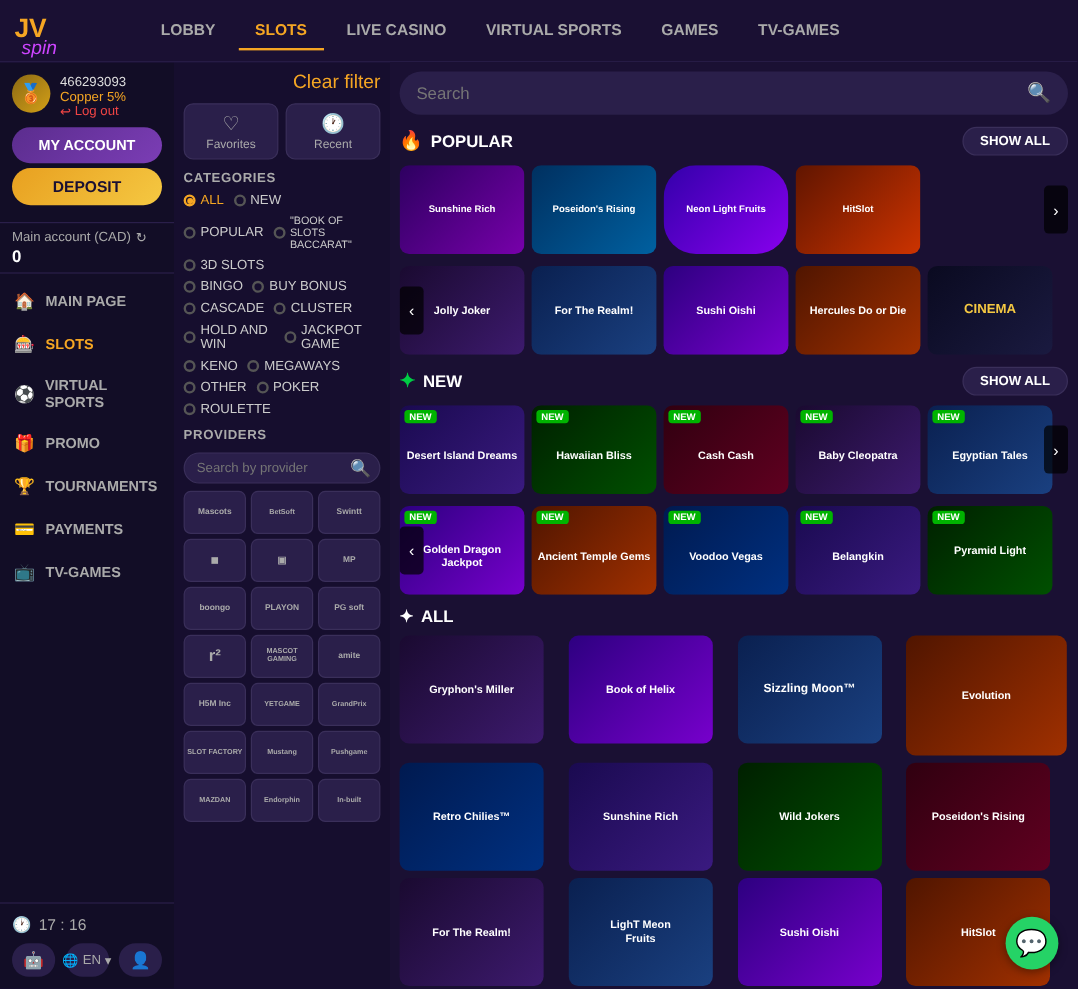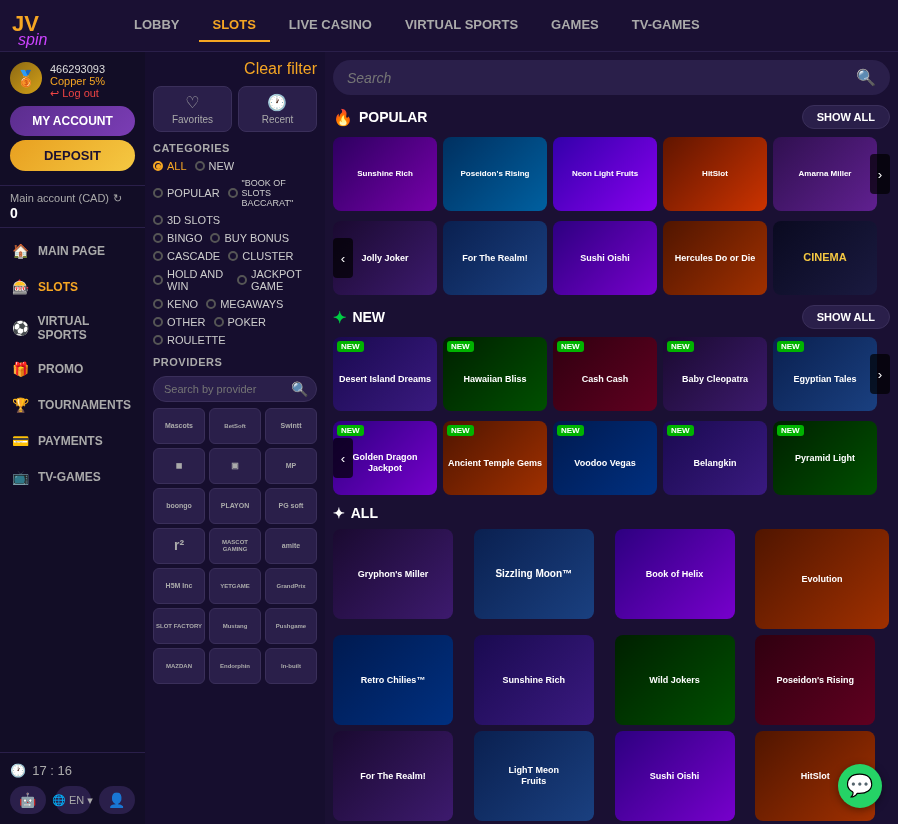--- a/index.html
+++ b/index.html
@@ -98,21 +98,21 @@
     ::-webkit-scrollbar { width: 4px; }
     ::-webkit-scrollbar-track { background: #1a1033; }
     ::-webkit-scrollbar-thumb { background: #3a2f5a; border-radius: 2px; }
 
     .flame-icon { color: #f5a623; font-size: 16px; }
     .new-star { color: #00cc44; font-size: 16px; }
 
     
     .game-popular-1 { background: radial-gradient(circle, #3d1a6e, #1a0a30); }
     .game-popular-2 { background: radial-gradient(circle, #1a4080, #0a2050); }
-    .game-popular-3 { background: radial-gradient(circle, #7700cc, #2d0080); }
+    .game-popular-3 { background: radial-gradient(circle, #7700cc, #2d0080); border-radius: 27px; }
     .game-popular-4 { background: radial-gradient(circle, #a03000, #501500); }
     .game-popular-5 { background: radial-gradient(circle, #003080, #001a50); }
 
     .row-wrapper { position: relative; }
   </style>
 </head>
 <body>
 
 <div class="top-nav">
   <div class="logo">
@@ -354,21 +354,21 @@
       </div>
       <div class="provider-tile">
         <div class="provider-logo" style="font-size:6px;">In-built</div>
       </div>
     </div>
   </div>
 
   <div class="main-content">
 
     <div class="search-bar">
-      <input type="text" style="flex: 1 1 0%; background: none; border: none; color: #bef264; font-size: 14px; outline: none; font-style: italic;" placeholder="Search">
+      <input type="text" style="flex: 1 1 0%; background: none; border: none; color: #bef264; font-size: 14px; outline: none;" placeholder="Search">
       <button class="search-btn">🔍</button>
     </div>
 
     <div class="section-header">
       <div class="section-title">
         <span class="flame-icon">🔥</span>
         <span>POPULAR</span>
       </div>
       <button class="show-all-btn">SHOW ALL</button>
     </div>
@@ -379,23 +379,20 @@
         </div>
         <div class="game-card game-card-sm game-popular-2">
           <div class="game-card-inner" style="background:linear-gradient(135deg,#003060,#0060a0);font-size:8px;">Poseidon's Rising</div>
         </div>
         <div class="game-card game-card-sm game-popular-3">
           <div class="game-card-inner" style="background:linear-gradient(135deg,#3300aa,#8800ee);font-size:8px;">Neon Light Fruits</div>
         </div>
         <div class="game-card game-card-sm game-popular-4">
           <div class="game-card-inner" style="background:linear-gradient(135deg,#601500,#cc3300);font-size:8px;">HitSlot</div>
         </div>
-        <div class="game-card game-card-sm game-popular-5">
-          <div class="game-card-inner" style="background:linear-gradient(135deg,#301050,#602090);font-size:8px;">Amarna Miller</div>
-        </div>
         <button class="nav-arrow">›</button>
       </div>
     </div>
     <div class="row-wrapper">
       <div class="games-row">
         <div class="game-card game-card-sm g1">
           <div class="game-card-inner">Jolly Joker</div>
         </div>
         <div class="game-card game-card-sm g2">
           <div class="game-card-inner">For The Realm!</div>
@@ -474,26 +471,26 @@
     <div class="section-header" style="margin-top:6px;">
       <div class="section-title">
         <span>✦</span>
         <span>ALL</span>
       </div>
     </div>
     <div class="all-games-grid">
       <div class="all-game-card g1" style="height:90px;">
         <div class="game-card-inner">Gryphon's Miller</div>
       </div>
+      <div class="all-game-card g3" style="height:90px;">
+        <div class="game-card-inner">Book of Helix</div>
+      </div>
       <div class="all-game-card g2" style="height:90px;">
         <div class="game-card-inner" style="font-size:10px;font-weight:bold;">Sizzling Moon™</div>
       </div>
-      <div class="all-game-card g3" style="height:90px;">
-        <div class="game-card-inner">Book of Helix</div>
-      </div>
       <div class="all-game-card g4" style="height:100px;">
         <div class="game-card-inner">Evolution</div>
       </div>
       <div class="all-game-card g5" style="height:90px;">
         <div class="game-card-inner">Retro Chilies™</div>
       </div>
       <div class="all-game-card g6" style="height:90px;">
         <div class="game-card-inner">Sunshine Rich</div>
       </div>
       <div class="all-game-card g7" style="height:90px;">

